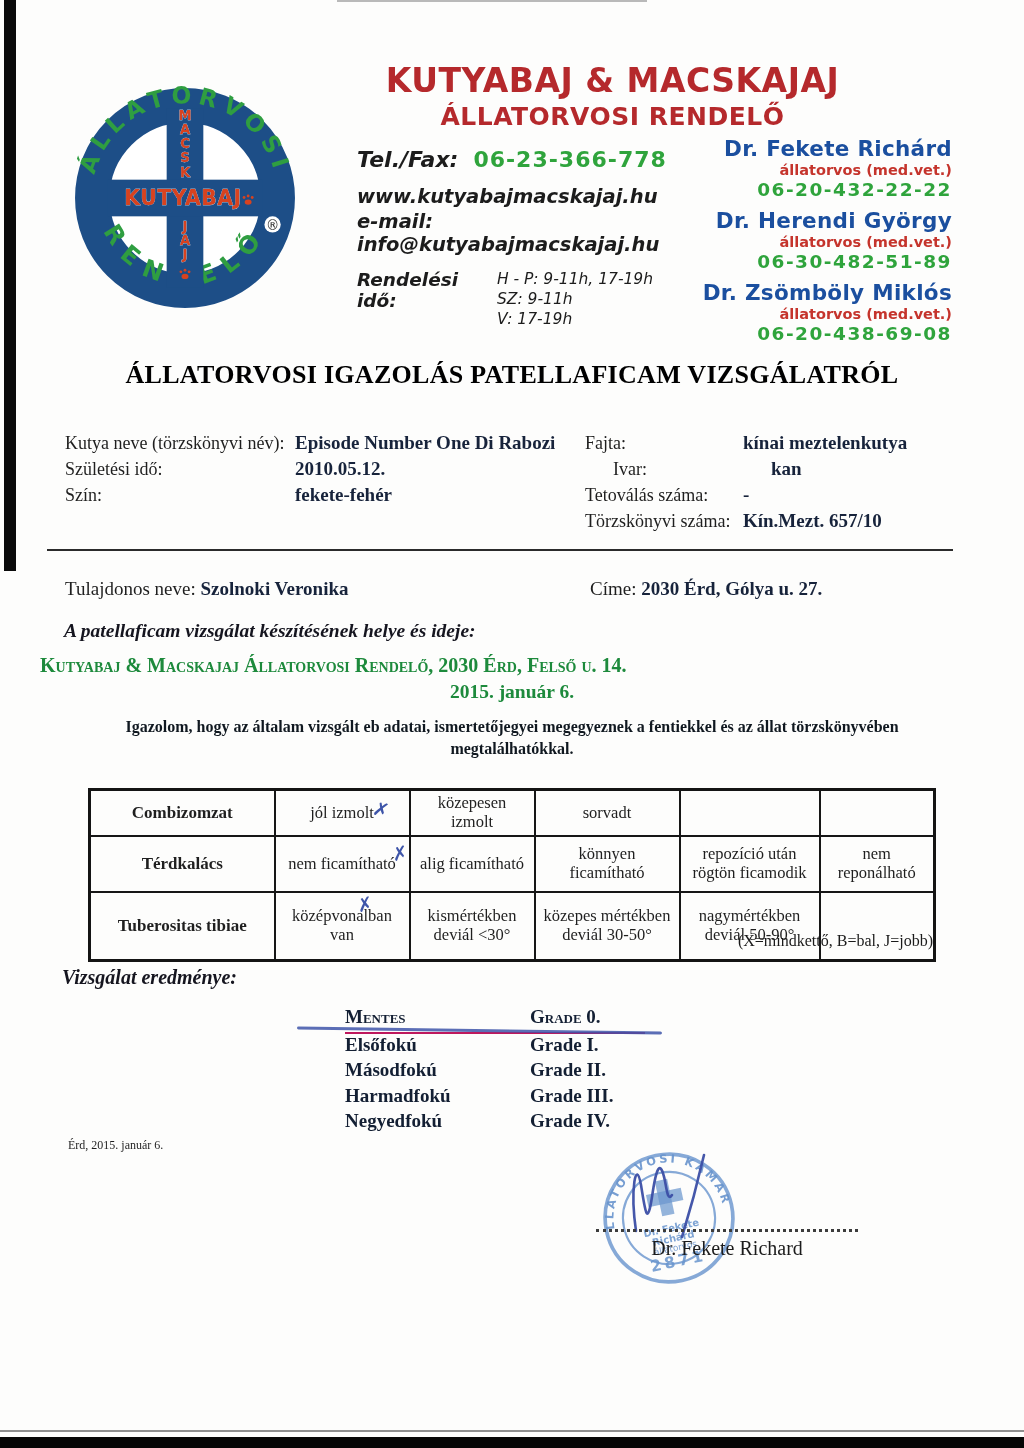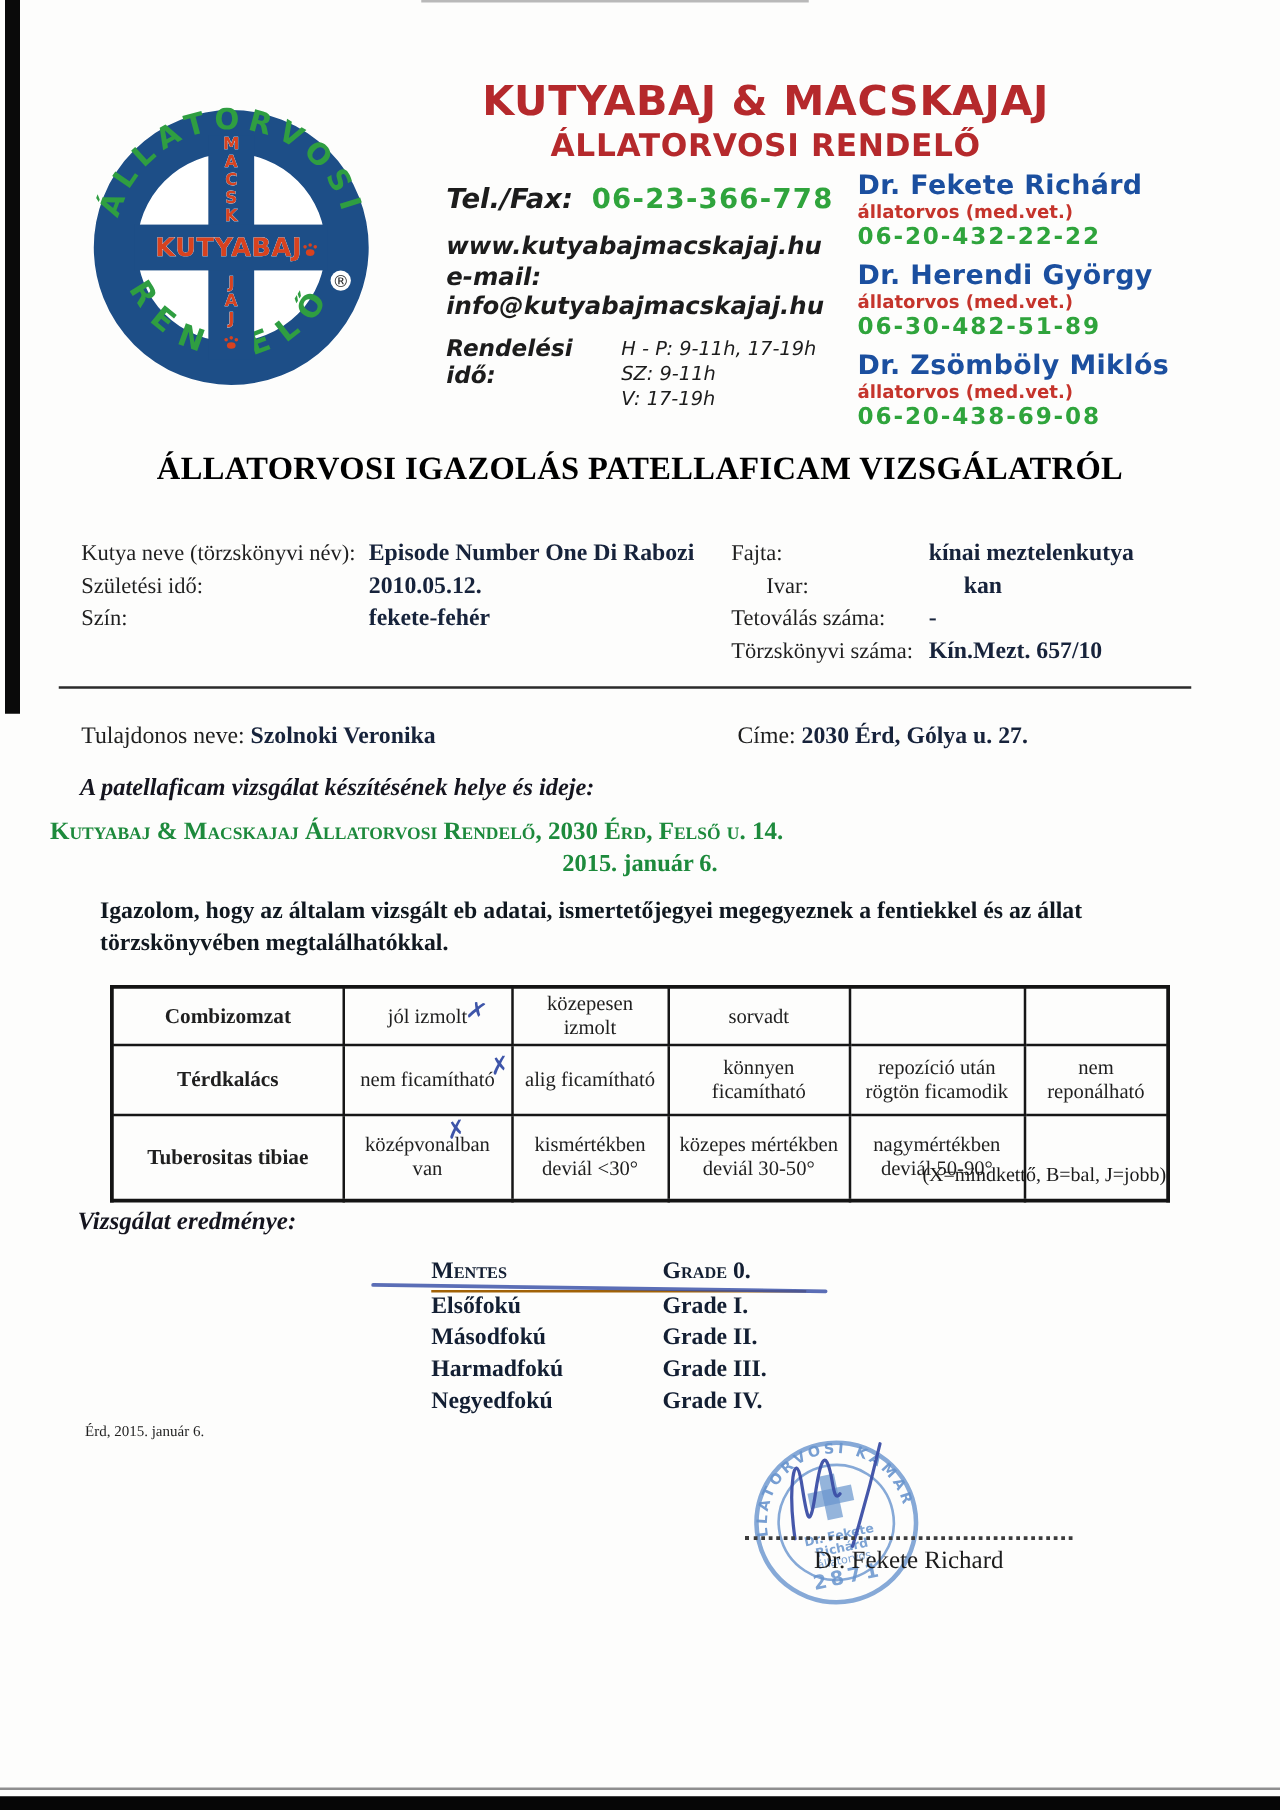--- a/index.html
+++ b/index.html
@@ -22,57 +22,57 @@
   #contact{left:357px;top:147px;width:340px;color:#1c1c1c;}
   .addr{font-size:22px;font-weight:700;font-style:italic;margin-bottom:12px;}
   .telrow{font-size:22px;margin-bottom:13px;}
   .tel-label{font-weight:700;font-style:italic;}
   .tel-value{font-weight:800;color:#2fa43c;letter-spacing:1px;margin-left:8px;}
   .web{font-size:19.5px;font-weight:700;font-style:italic;margin-bottom:2px;}
   .mail{font-size:19.5px;font-weight:700;font-style:italic;margin-bottom:13px;}
   .hours{display:flex;}
   .hours-label{font-size:18.5px;font-weight:700;font-style:italic;width:140px;}
   .hours-times{font-size:15.5px;font-style:italic;line-height:1.3;}
-  #doctors{left:686px;top:136px;width:266px;text-align:left;}
+  #doctors{left:686px;top:136px;width:266px;text-align:right;}
   .docname{font-size:21.5px;font-weight:700;color:#1b4f9f;letter-spacing:.3px;}
   .doctitle{font-size:14.5px;font-weight:700;color:#c5342c;margin-top:1px;}
   .docphone{font-size:18.5px;font-weight:800;color:#2fa43c;letter-spacing:1.5px;margin:1px 0 8px;}
   
   #doc-title{left:0;top:360px;width:1024px;text-align:center;font-size:26px;font-weight:700;
              letter-spacing:.3px;color:#000000;}
   .drow{position:absolute;font-size:19px;white-space:nowrap;}
   .drow .lbl{display:inline-block;font-size:18px;}
   .drow.left .lbl{width:230px;}
   .drow.right .lbl{width:158px;}
   .drow .val{font-weight:700;color:#17233b;}
   .divider{left:47px;top:549px;width:906px;height:2px;background:#2b2b2b;}
   .owner-line{font-size:19px;white-space:nowrap;}
   .exam-head{left:64px;top:620px;font-size:19.5px;font-weight:700;font-style:italic;color:#15151f;}
   .green1{left:40px;top:654px;width:944px;text-align:left;font-size:20px;font-weight:700;
           font-variant:small-caps;color:#1d8a3c;}
   .green2{left:40px;top:681px;width:944px;text-align:center;font-size:19.5px;font-weight:700;color:#1d8a3c;}
-  .statement{left:80px;top:716px;width:864px;text-align:left;font-size:19px;font-weight:700;
+  .statement{left:80px;top:716px;width:864px;text-align:center;font-size:16px;font-weight:700;
              line-height:1.38;color:#101820;}
   
   #exam-table{left:88px;top:788px;border-collapse:collapse;table-layout:fixed;}
   #exam-table td{border:2px solid #161616;text-align:center;vertical-align:middle;
                  padding:1px 5px;font-size:16.5px;line-height:1.13;position:relative;}
   #exam-table{border:3px solid #141414;}
   #exam-table td.lbl{font-weight:700;font-size:17px;}
   .mark{position:absolute;color:#3e55a9;font-family:"DejaVu Sans",sans-serif;font-size:19px;line-height:1;}
   .mark.m1{right:20px;top:9px;transform:rotate(14deg);}
   .mark.m2{right:1px;top:7px;transform:rotate(-10deg);}
   .mark.m3{right:36px;top:2px;transform:rotate(-12deg);}
   .legend{left:88px;top:932px;width:845px;text-align:right;font-size:16px;color:#1a1a1a;}
   .result-label{left:62px;top:966px;font-size:20px;font-weight:700;font-style:italic;color:#15151f;}
   
   #grades{left:345px;top:1006px;font-size:19px;font-weight:700;color:#131f33;}
   .grow{height:25.6px;white-space:nowrap;}
   .grow .c1{display:inline-block;width:185px;}
-  .grow.gr0{font-variant:small-caps;border-bottom:2px solid #a16207;width:300px;}
+  .grow.gr0{font-variant:small-caps;border-bottom:2px solid #be185d;width:300px;}
   .penline{left:297px;top:1029px;width:365px;height:3px;background:#3e55a9;opacity:.85;
            transform:rotate(.8deg);border-radius:2px;}
   .place-date{left:68px;top:1138px;font-size:12px;}
   
   .dotted{left:596px;top:1229px;width:262px;height:0;border-bottom:3px dotted #3c3c3c;}
   .sig-name{left:596px;top:1237px;width:262px;text-align:center;font-size:20px;color:#1c1c1c;}
   #stamp{left:601px;top:1150px;width:136px;height:136px;opacity:.92;}
   #signature{left:610px;top:1145px;width:112px;height:98px;}
 </style>
 </head>

